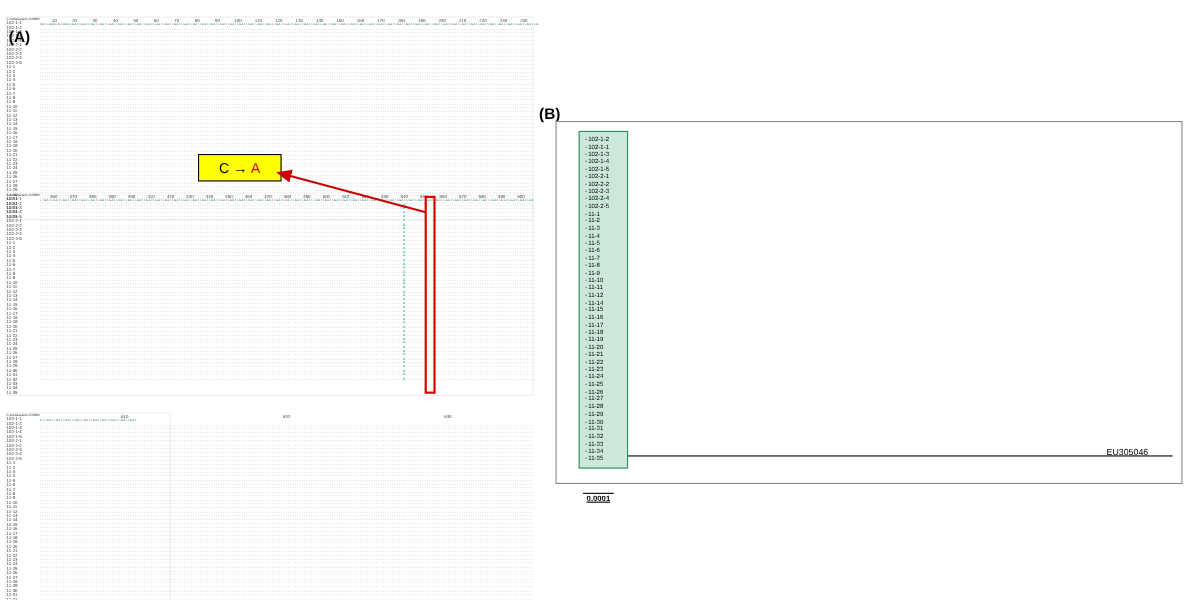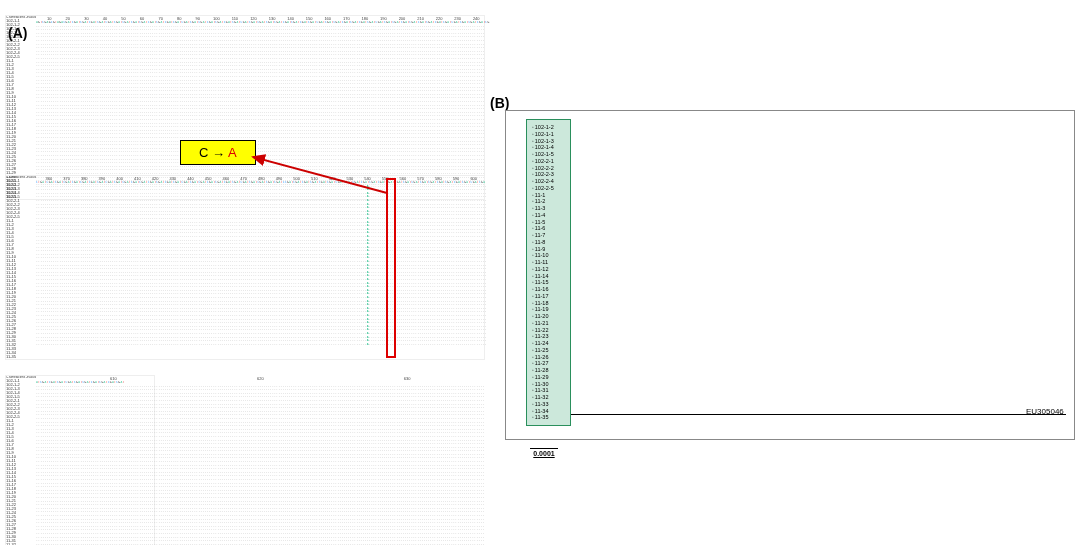--- a/index.html
+++ b/index.html
@@ -555,19 +555,19 @@
       <div class="clade-item">11-29</div>
       <div class="clade-item">11-30</div>
       <div class="clade-item">11-31</div>
       <div class="clade-item">11-32</div>
       <div class="clade-item">11-33</div>
       <div class="clade-item">11-34</div>
       <div class="clade-item">11-35</div>
     </div>
 
   <div class="tree-branch" style="left:65px; top:303px; width:495px;"></div>
-  <div class="outgroup-label" style="left:520px; top:296px;">EU305046</div>
+  <div class="outgroup-label" style="left:500px; top:296px;">EU305046</div>
 </div>
 
 <div class="scale-bar" style="left:530px; top:448px;">
   <div class="bar"></div>
   <div class="label">0.0001</div>
 </div>
 
 </body></html>

